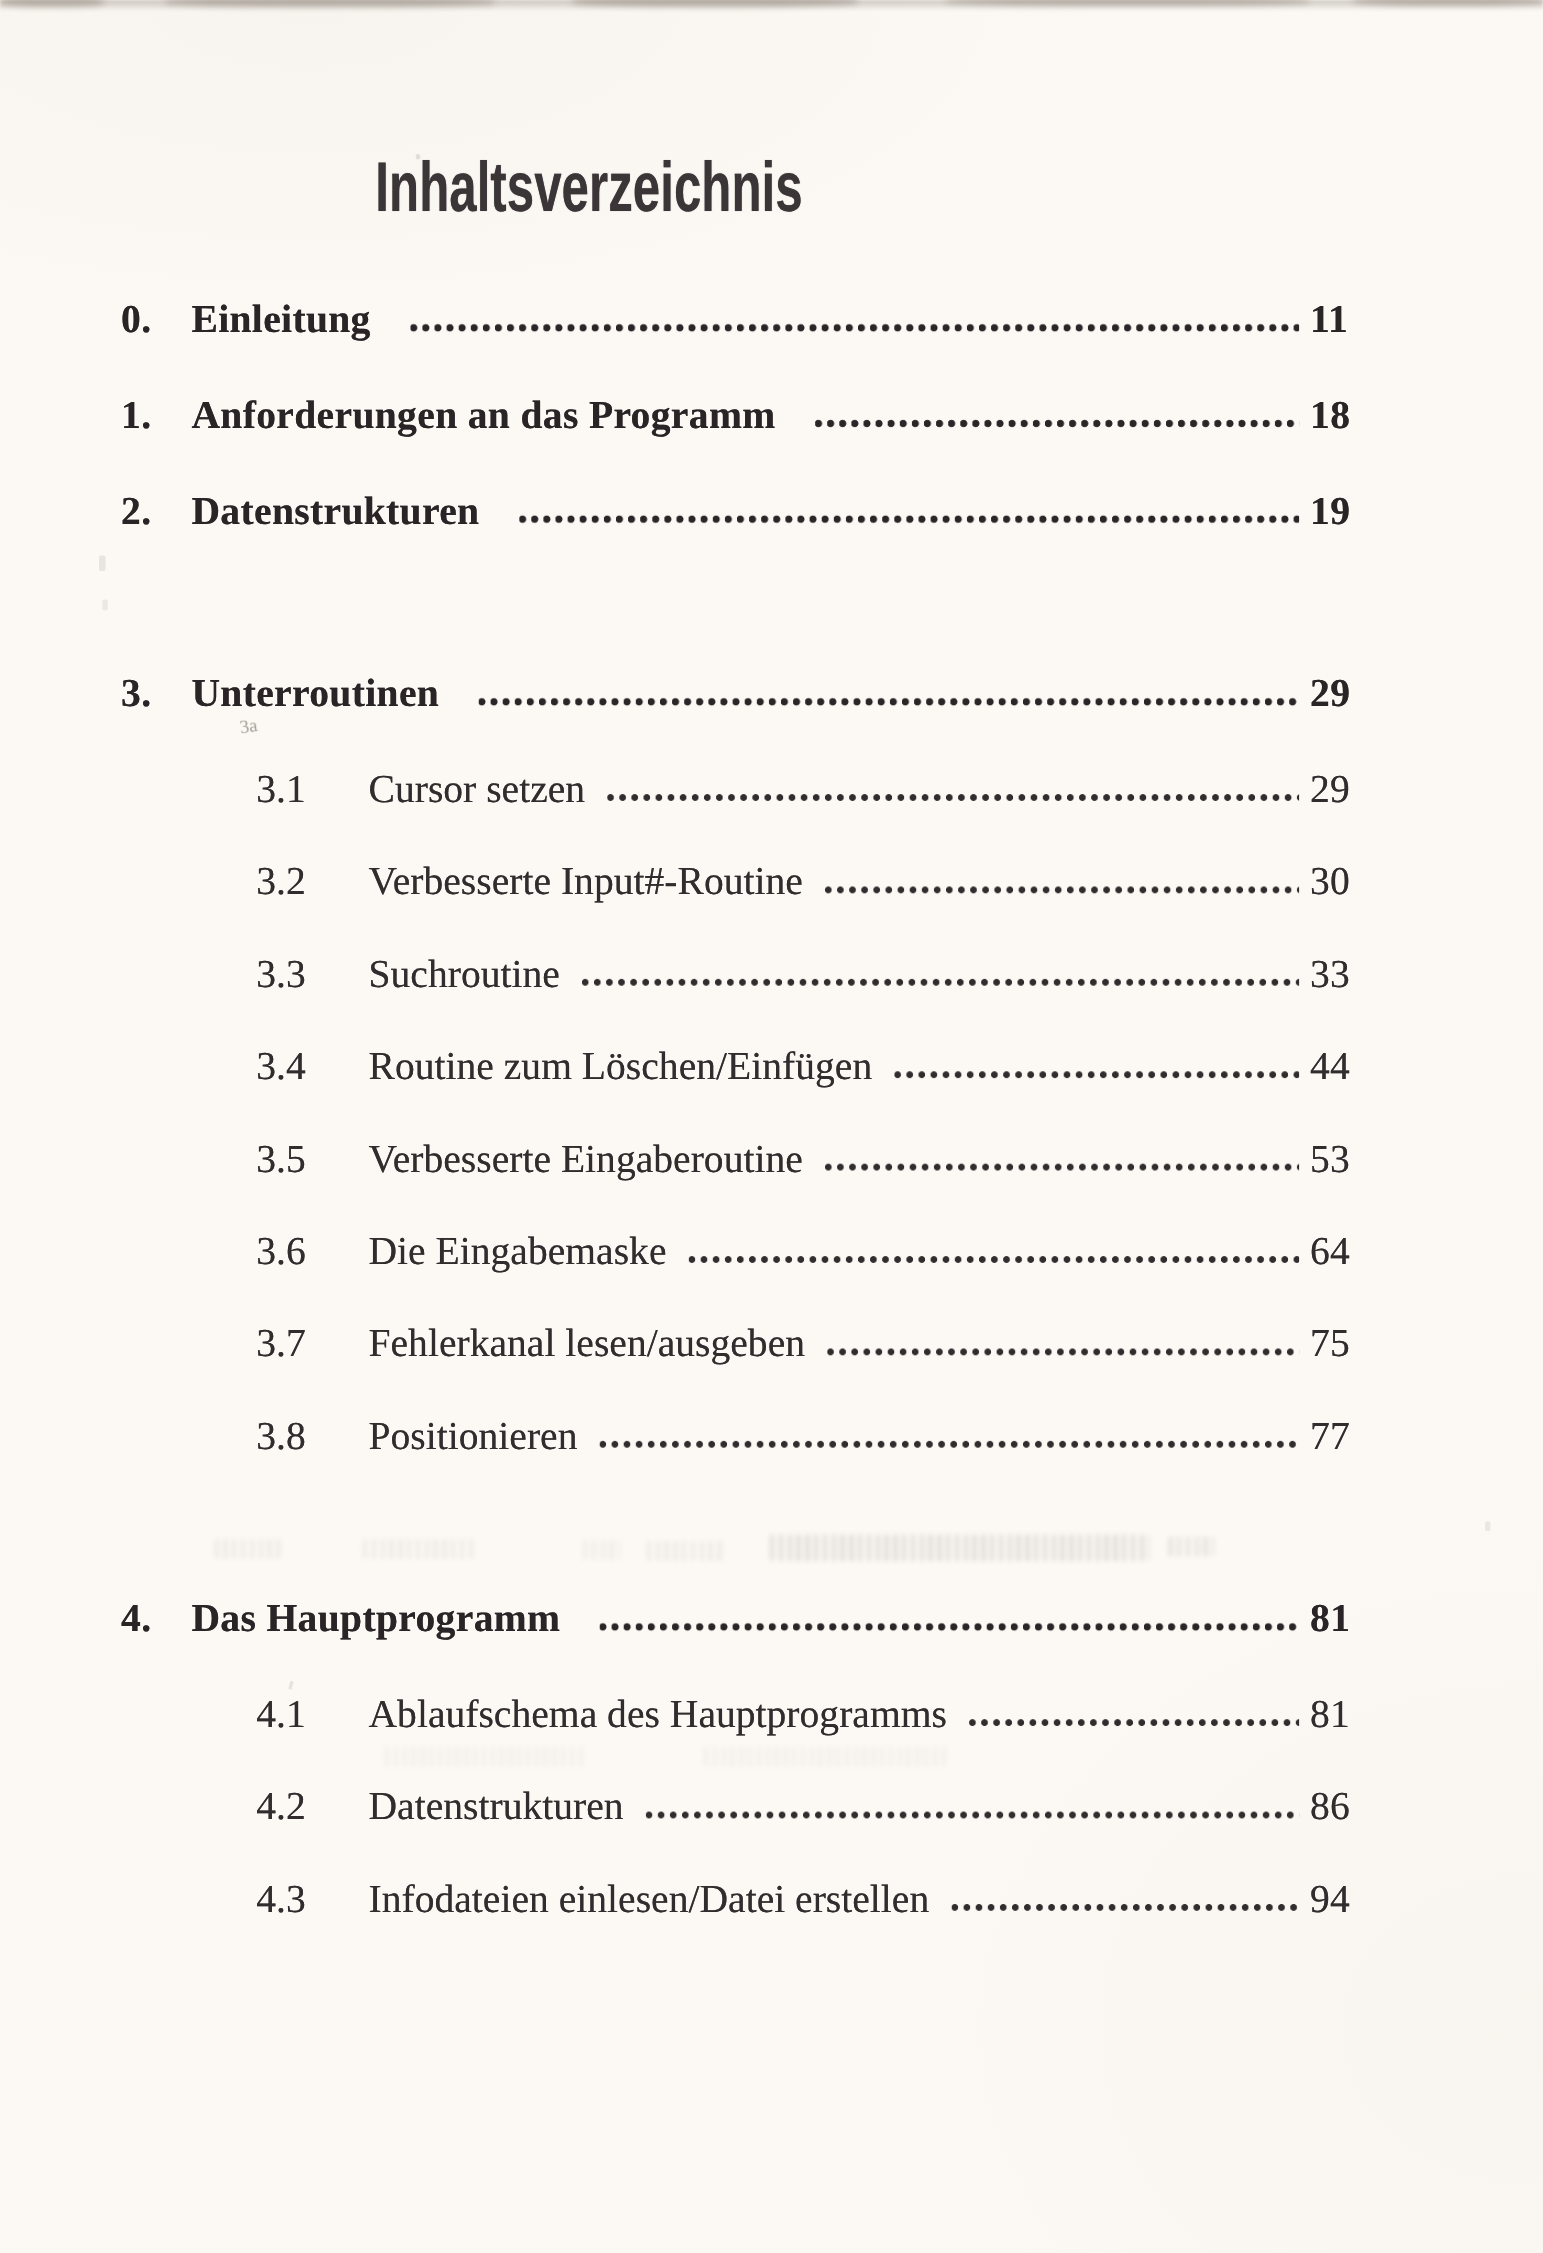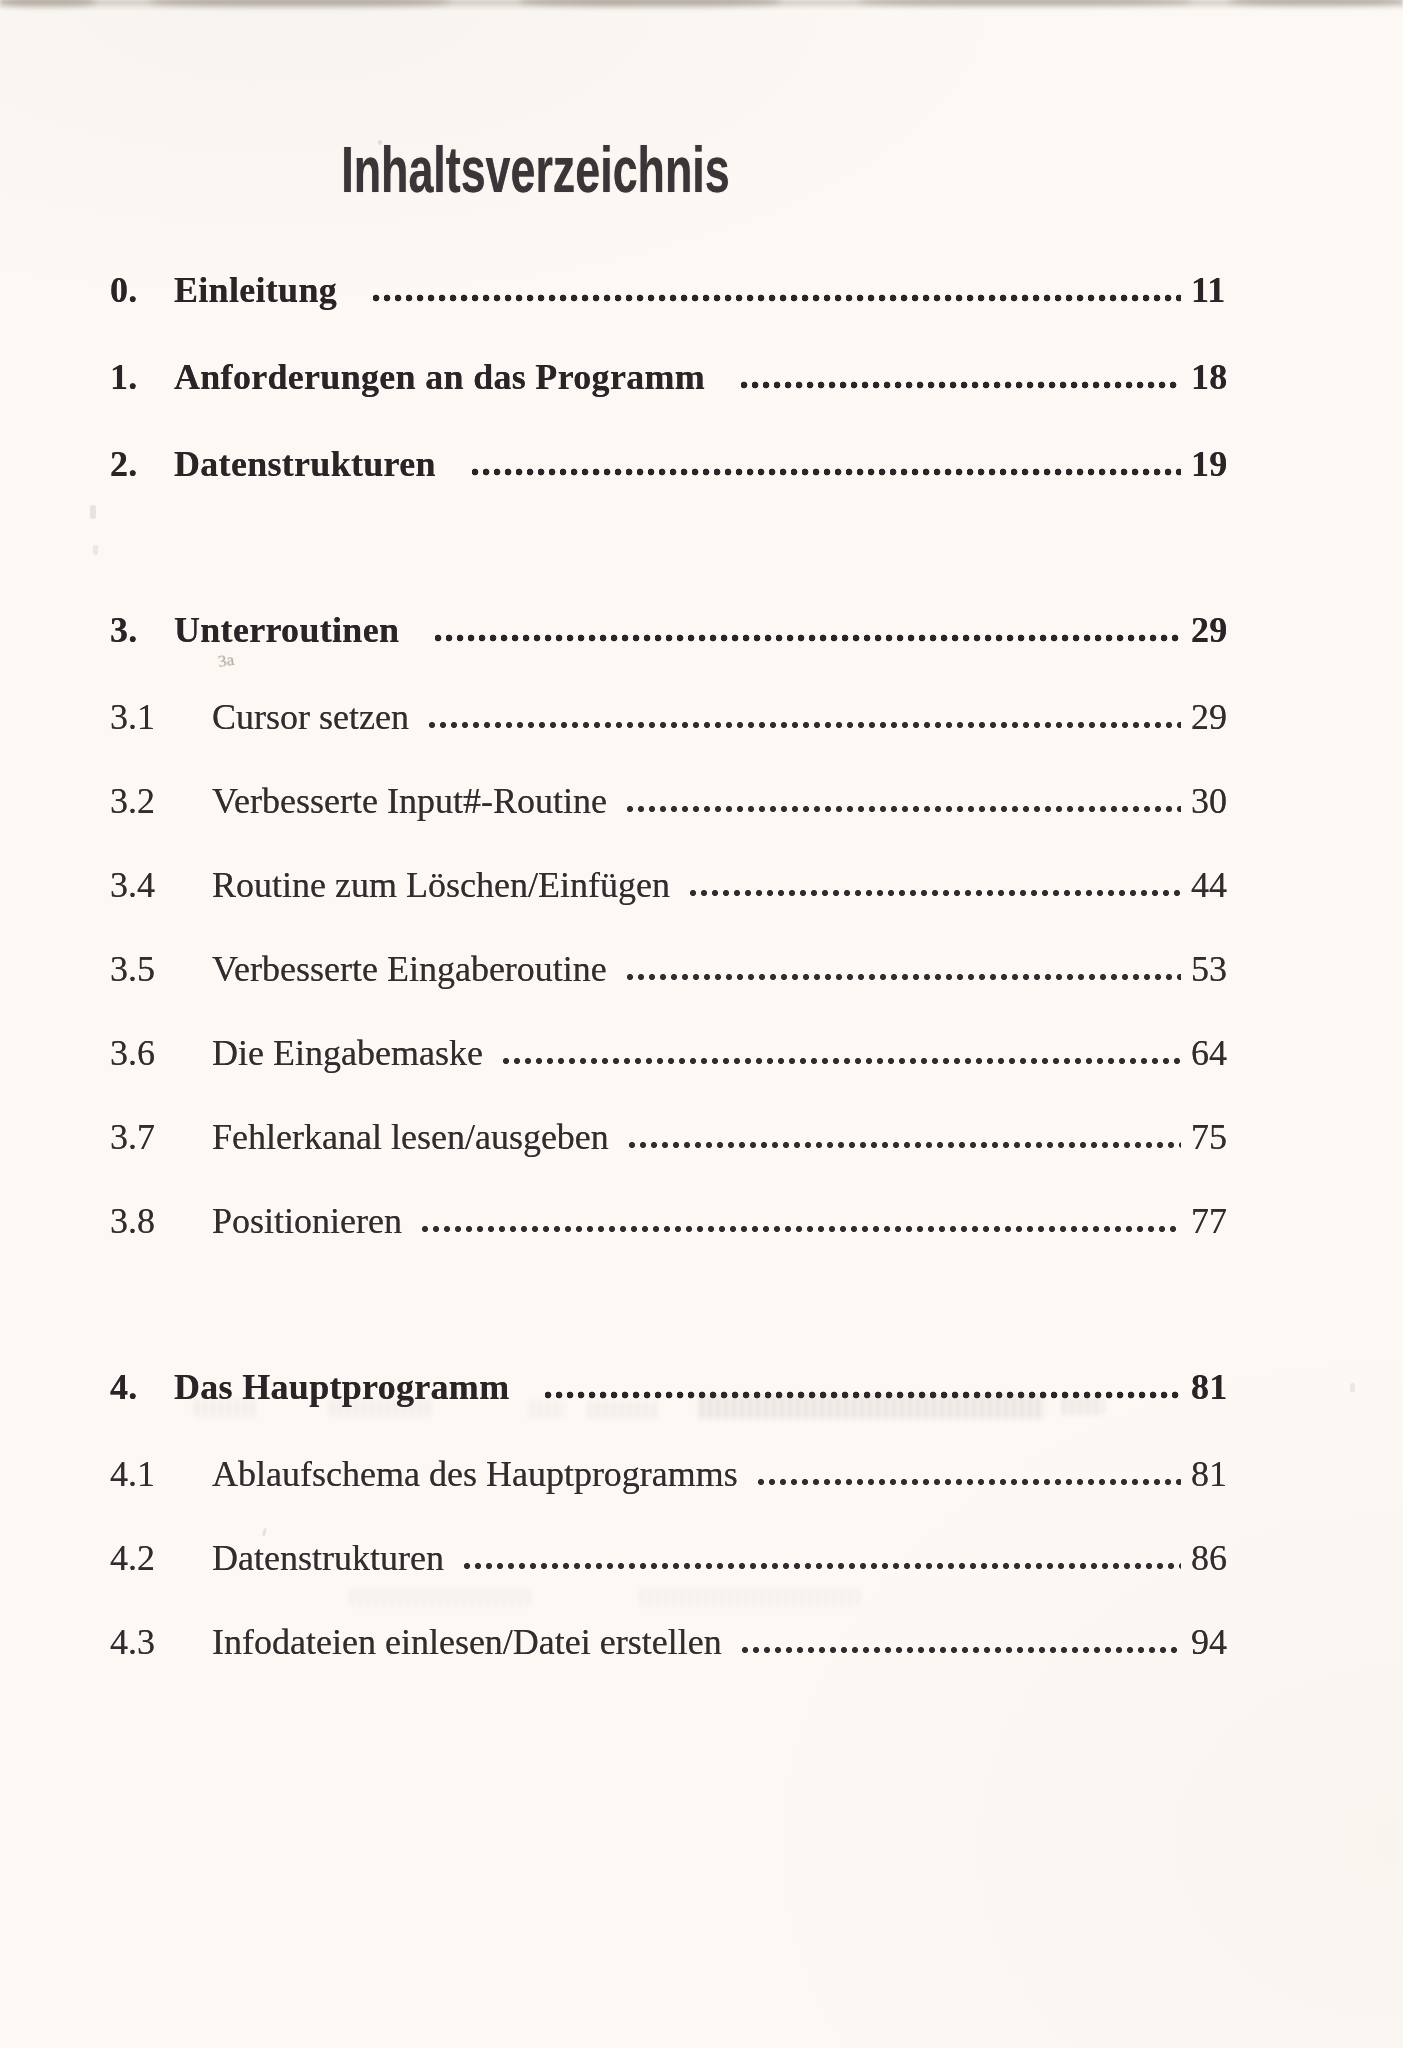--- a/index.html
+++ b/index.html
@@ -62,21 +62,21 @@
     line-height:36px;
     font-size:36px;
     margin-top:48px;
     white-space:nowrap;
     text-shadow:0 0 0.6px rgba(45,39,42,0.75);
   }
   .row:first-child { margin-top:0; }
   .row.m51 { margin-top:51px; }
   .row.gap { margin-top:130px; }
   .row.main { font-weight:700; color:#2a2427; letter-spacing:0.3px; }
-  .row.sub  { font-weight:400; color:#332c2e; }
+  .row.sub  { margin-left:123px; font-weight:400; color:#332c2e; }
   .num  { flex:0 0 auto; width:64px; }
   .row.sub .num { width:102px; }
   .label { flex:0 0 auto;text-align:center; }
   .leader {
     flex:1 1 auto;
     height:8px;
     align-self:baseline;
     margin:0 10px -1px 20px;
     background-image:radial-gradient(circle at 3px 4px, #332c2e 2.7px, rgba(51,44,46,0) 3.4px);
     background-size:11px 8px;
@@ -158,20 +158,26 @@
     <span class="leader"></span>
     <span class="pagenum">29</span>
   </div>
     <div class="row sub">
     <span class="num">3.2</span>
     <span class="label">Verbesserte Input#-Routine</span>
     <span class="leader"></span>
     <span class="pagenum">30</span>
   </div>
     <div class="row sub">
+    <span class="num">3.3</span>
+    <span class="label">Suchroutine</span>
+    <span class="leader"></span>
+    <span class="pagenum">33</span>
+  </div>
+    <div class="row sub">
     <span class="num">3.4</span>
     <span class="label">Routine zum Löschen/Einfügen</span>
     <span class="leader"></span>
     <span class="pagenum">44</span>
   </div>
     <div class="row sub">
     <span class="num">3.5</span>
     <span class="label">Verbesserte Eingaberoutine</span>
     <span class="leader"></span>
     <span class="pagenum">53</span>

